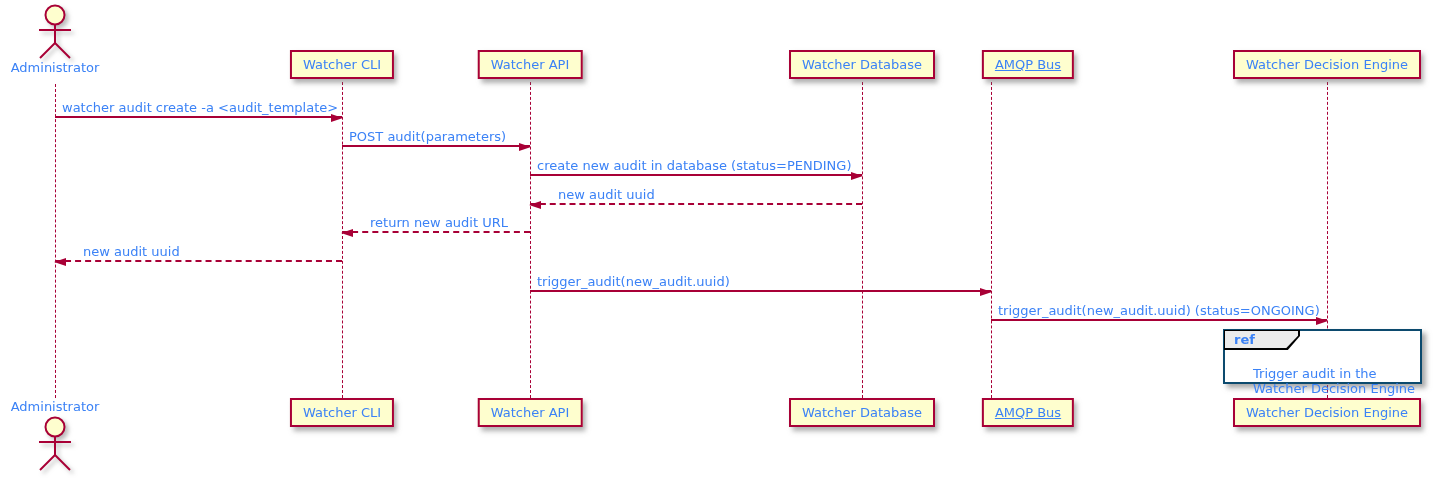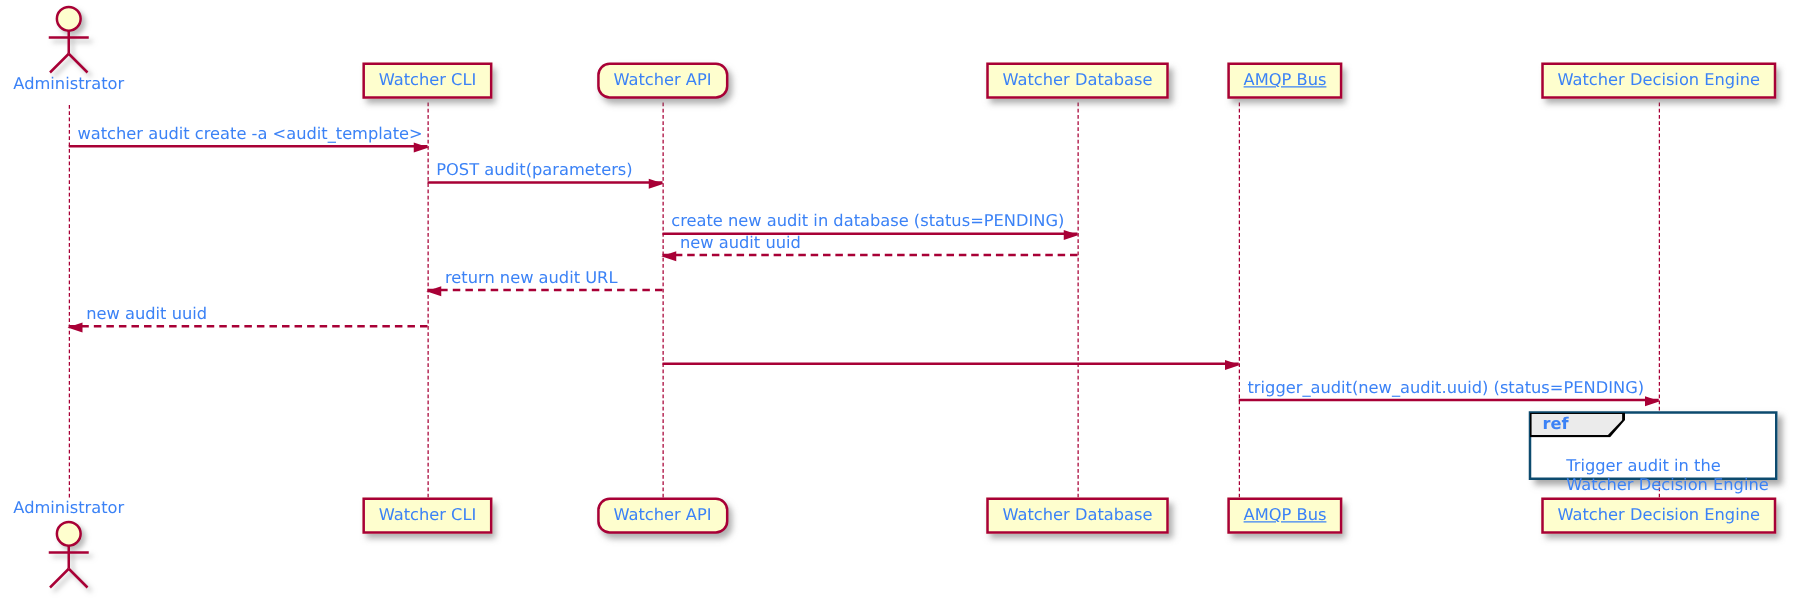--- a/index.html
+++ b/index.html
@@ -22,47 +22,47 @@
   
   .pbox {
     position:absolute; transform:translateX(-50%);
     background:#FEFECE; border:2px solid #A80036;
     padding:5px 11px; white-space:nowrap; z-index:3;
     box-shadow:3px 4px 5px rgba(110,110,110,0.55);
   }
   .pbox.top    { top:50px; }
   .pbox.bottom { top:398px; }
   .px-cli  { left:342px; }
-  .px-api  { left:530px;border-radius:10px; }
+  .px-api  { left:530px; }
   .px-db   { left:862px; }
   .px-amqp { left:1028px;text-decoration:underline; }
   .px-wde  { left:1327px; }
 
   
   .actor { position:absolute; left:0; width:110px; text-align:center; z-index:3; }
   .actor.top { top:2px; }
   .actor.bottom { top:399px; }
   .actor svg { display:block; margin:0 auto; filter:drop-shadow(3px 3px 2px rgba(120,120,120,0.5)); }
   .actor .alabel { line-height:15px; }
 
   
   .msg { position:absolute; height:19px; z-index:2; }
   .msg .lbl { position:absolute; left:7px; bottom:3px; white-space:nowrap; }
-  .msg.ret .lbl { left:14px; }
+  .msg.ret .lbl { left:28px; }
   .msg .line { position:absolute; left:0; right:0; bottom:0; height:0; }
   .msg .line.solid  { border-top:2px solid #A80036; }
   .msg .line.dashed { border-top:2px dashed #A80036; }
   .msg .head { position:absolute; width:0; height:0; bottom:-4px;
                border-top:4.5px solid transparent; border-bottom:4.5px solid transparent; }
   .msg .head.r { right:-1px; border-left:12px solid #A80036; }
   .msg .head.l { left:-1px;  border-right:12px solid #A80036; }
 
   .m1 { left:55px;  top:99px;  width:287px; }
   .m2 { left:342px; top:128px; width:188px; }
-  .m3 { left:530px; top:157px; width:332px;margin-top:12px; }
+  .m3 { left:530px; top:157px; width:332px; }
   .m4 { left:530px; top:186px; width:332px; }
   .m5 { left:342px; top:214px; width:188px; }
   .m6 { left:55px;  top:243px; width:287px; }
   .m7 { left:530px; top:273px; width:461px; }
   .m8 { left:991px; top:302px; width:336px; }
 
   
   .ref {
     position:absolute; left:1223px; top:329px; width:195px; height:51px;
     background:#ffffff; border:2px solid #0c4a6e; z-index:5;
@@ -149,25 +149,26 @@
     <span class="lbl">return new audit URL</span>
     <div class="line dashed"></div>
     <div class="head l"></div>
   </div>
   <div class="msg m6 ret">
     <span class="lbl">new audit uuid</span>
     <div class="line dashed"></div>
     <div class="head l"></div>
   </div>
   <div class="msg m7">
+    <span class="lbl">trigger_audit(new_audit.uuid)</span>
     <div class="line solid"></div>
     <div class="head r"></div>
   </div>
   <div class="msg m8">
-    <span class="lbl">trigger_audit(new_audit.uuid) (status=PENDING)</span>
+    <span class="lbl">trigger_audit(new_audit.uuid) (status=ONGOING)</span>
     <div class="line solid"></div>
     <div class="head r"></div>
   </div>
 
   <div class="ref">
     <div class="tabb"></div>
     <div class="tabf"></div>
     <div class="kw">ref</div>
     <div class="body">
       <div>Trigger audit in the</div>

